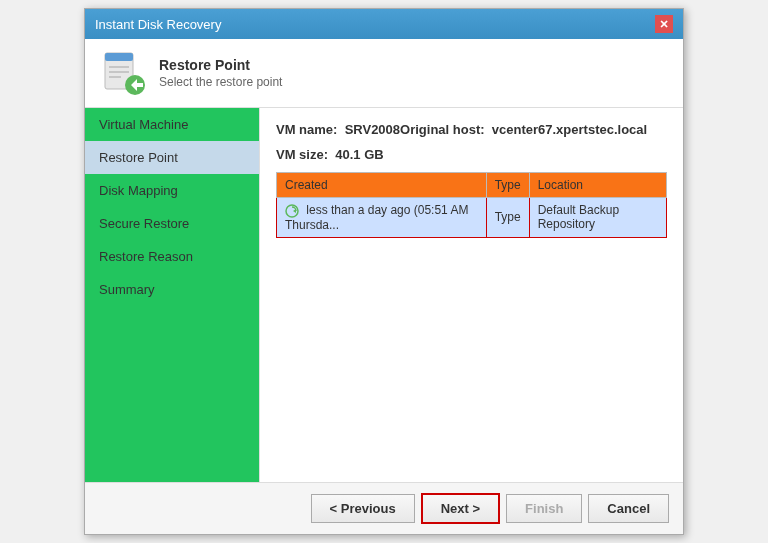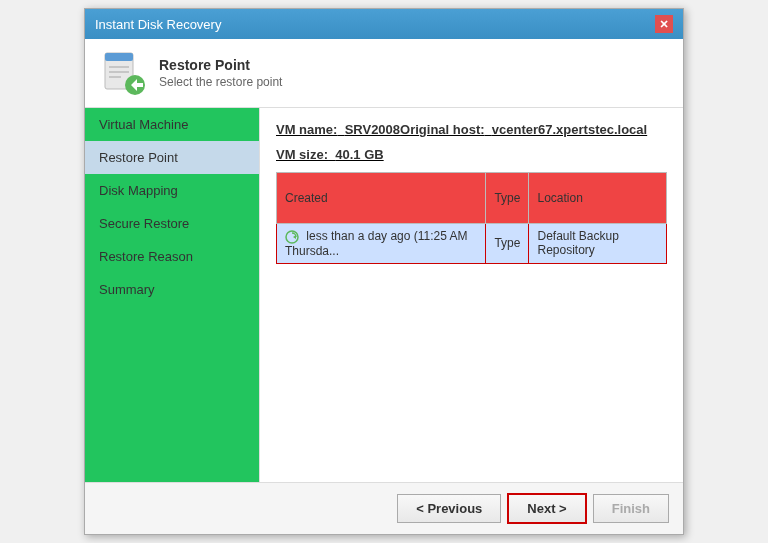--- a/index.html
+++ b/index.html
@@ -110,21 +110,20 @@
     .main-content {
       flex: 1;
       padding: 14px 16px;
       overflow-y: auto;
       background: white;
     }
 
     .vm-info {
       display: flex;
       margin-bottom: 10px;
-      text-decoration: underline;
     }
 
     .vm-info-item {
       font-size: 13px;
       color: #333;
     }
 
     .vm-info-item span {
       font-weight: bold;
     }
@@ -135,23 +134,23 @@
       margin-bottom: 6px;
     }
 
     .restore-table {
       width: 100%;
       border-collapse: collapse;
       border: 1px solid #aaa;
     }
 
     .restore-table th {
-      background: #ef4444;
+      background: #f97316;
       border: 1px solid #bbb;
-      padding: 18px 8px;
+      padding: 5px 8px;
       text-align: left;
       font-weight: normal;
       font-size: 12px;
       color: #333;
     }
 
     .restore-table td {
       border: 1px solid #bbb;
       padding: 5px 8px;
       font-size: 12px;
@@ -283,28 +282,29 @@
         </thead>
         <tbody>
           <tr class="selected">
             <td>
               
               <svg class="restore-icon" width="14" height="14" viewBox="0 0 14 14">
                 <circle cx="7" cy="7" r="6" fill="none" stroke="#5cb85c" stroke-width="1.5"></circle>
                 <path d="M7 3 A4 4 0 0 1 11 7" fill="none" stroke="#5cb85c" stroke-width="1.5"></path>
                 <polygon points="11,5 11,9 8,7" fill="#5cb85c"></polygon>
               </svg>
-              <span>less than a day ago (11:25 AM Thursda...</span>
+              <span>less than a day ago (05:51 AM Thursda...</span>
             </td>
             <td>Type</td>
             <td>Default Backup Repository</td>
           </tr>
         </tbody>
       </table>
     </div>
   </div>
 
   <div class="footer">
     <button class="footer-btn">&lt; Previous</button>
     <button class="footer-btn primary">Next &gt;</button>
     <button class="footer-btn" disabled="">Finish</button>
+    <button class="footer-btn">Cancel</button>
   </div>
 </div>
 
 </body></html>

